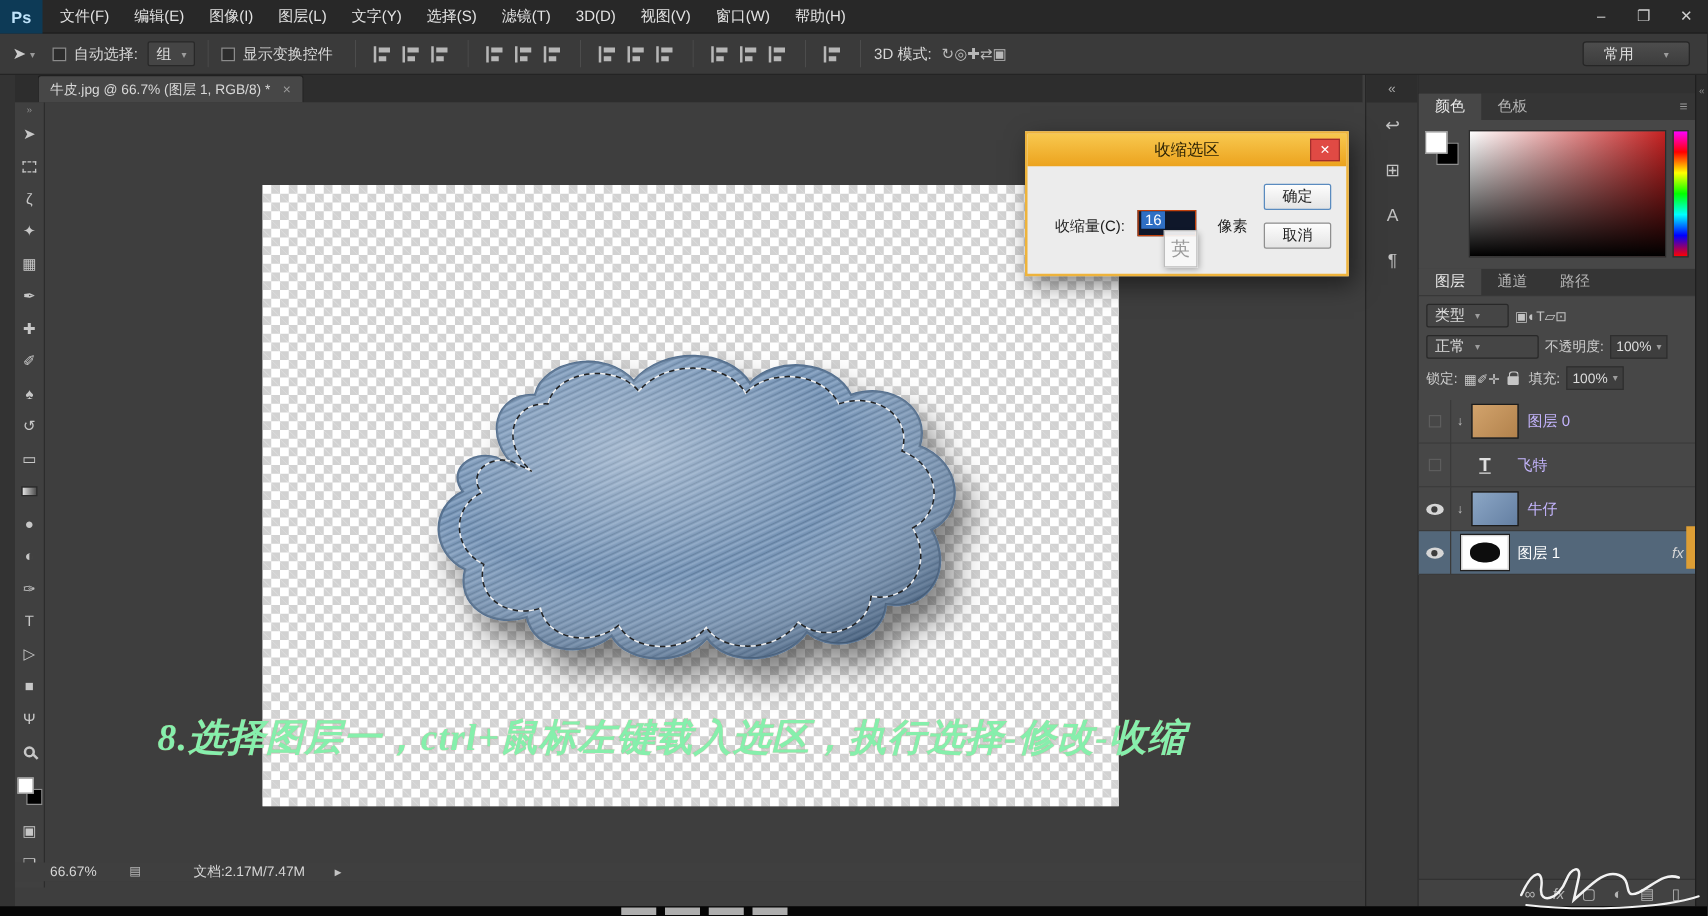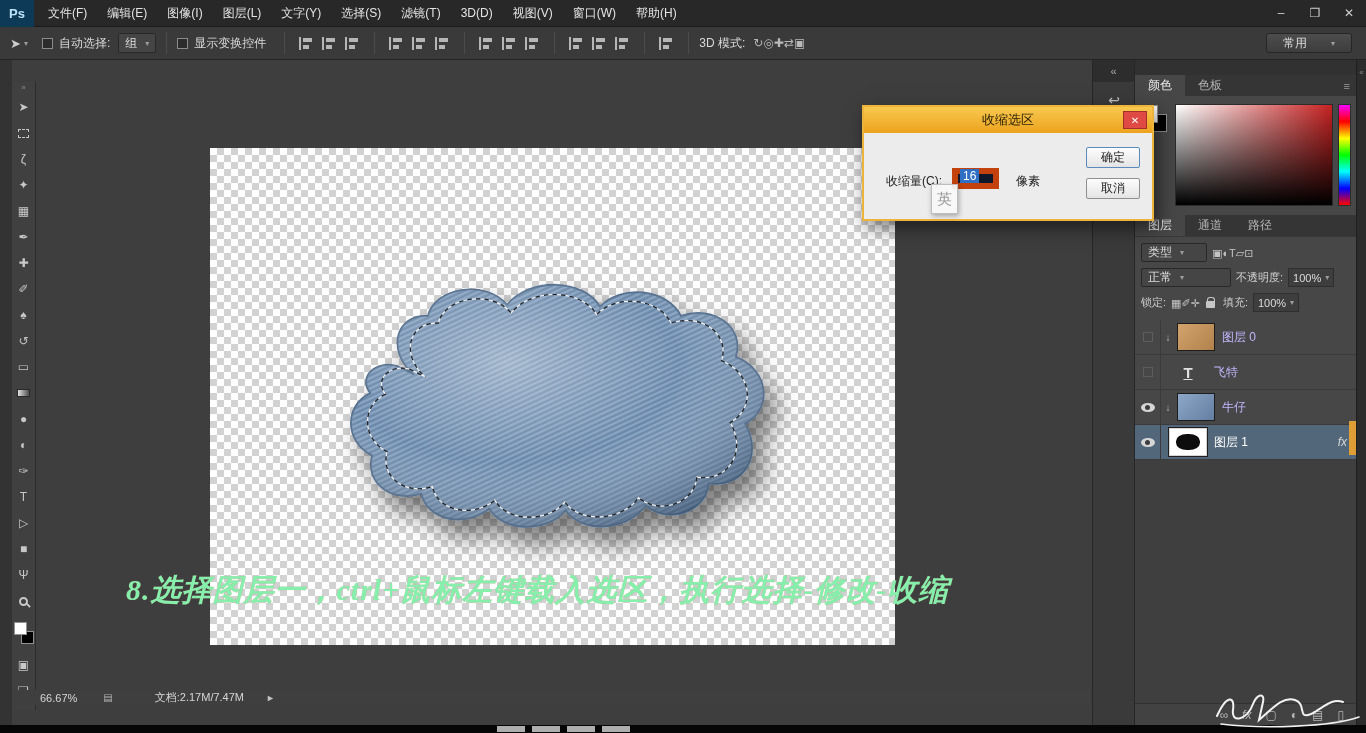--- a/index.html
+++ b/index.html
@@ -55,26 +55,26 @@
   .canvas-area{position:absolute;left:36px;top:82px;width:1054px;height:628px;background:#3e3e3e}
   .canvas{position:absolute;left:174px;top:66px;width:685px;height:497px;background-color:#fff;
     background-image:linear-gradient(45deg,#d2d2d2 25%,transparent 25%,transparent 75%,#d2d2d2 75%),
                      linear-gradient(45deg,#d2d2d2 25%,transparent 25%,transparent 75%,#d2d2d2 75%);
     background-size:14px 14px;background-position:0 0,7px 7px}
   .annotation{position:absolute;left:126px;top:570px;z-index:30;white-space:nowrap;
     font-family:"Liberation Serif","DejaVu Serif",serif;font-style:italic;font-weight:bold;
     font-size:30px;letter-spacing:1px;color:#86efac;text-shadow:0 0 1px rgba(226,59,59,.4)}
 
   
-  .dialog{position:absolute;left:862px;top:105px;width:292px;z-index:50;background:#ececec;border:2px solid #eeb33b;box-shadow:4px 7px 18px rgba(0,0,0,.5)}
+  .dialog{position:absolute;left:820px;top:105px;width:259px;z-index:50;background:#ececec;border:2px solid #eeb33b;box-shadow:4px 7px 18px rgba(0,0,0,.5)}
   .dialog-title{height:26px;background:linear-gradient(#f8c84f,#eca31e);position:relative;display:flex;align-items:center;justify-content:center;color:#2c2305;font-size:13px}
   .dialog-close{position:absolute;right:5px;top:4px;width:24px;height:18px;background:#e04a44;border:1px solid #a32f2b;color:#fff;font-size:10px;display:flex;align-items:center;justify-content:center}
   .dialog-body{position:relative;height:86px}
   .dlg-label{position:absolute;left:22px;top:40px;color:#1d1d1d;font-size:12px}
-  .dlg-input{position:absolute;left:88px;top:35px;width:47px;height:21px;background:#0f172a;border:6px solid #c2410c;display:flex;align-items:flex-end;padding-left:2px;font-size:12px}
+  .dlg-input{position:absolute;left:88px;top:35px;width:47px;height:21px;background:#0f172a;border:1px solid #c2410c;display:flex;align-items:flex-start;padding-left:2px;font-size:12px}
   .dlg-input .sel{background:#2f6fc4;color:#fff;padding:0 3px}
   .dlg-unit{position:absolute;left:152px;top:40px;color:#1d1d1d;font-size:12px}
   .dlg-btn{position:absolute;right:12px;width:54px;height:21px;background:linear-gradient(#fdfdfd,#e4e4e4);border:1px solid #8f8f8f;border-radius:2px;color:#1d1d1d;font-size:12px;display:flex;align-items:center;justify-content:center}
   .btn-ok{top:14px;border-color:#5a8bbf}
   .btn-cancel{top:45px}
   .ime{position:absolute;left:931px;top:184px;width:27px;height:30px;z-index:60;background:rgba(247,247,247,.93);border:1px solid #bdbdbd;box-shadow:1px 2px 5px rgba(0,0,0,.3);display:flex;align-items:center;justify-content:center;color:#9a9a9a;font-size:15px}
 
   
   .dock-strip{position:absolute;left:1092px;top:60px;width:42px;height:665px;background:#3a3a3a;border-left:1px solid #262626}
   .strip-header{height:22px;background:#2d2d2d;display:flex;align-items:center;justify-content:center;color:#a8a8a8;font-size:11px}
@@ -201,20 +201,26 @@
     <span class="alico"></span>
     <span class="vsep"></span>
     <span class="oblabel">3D 模式:</span>
     <span><span class="t3ico">↻</span><span class="t3ico">◎</span><span class="t3ico">✚</span><span class="t3ico">⇄</span><span class="t3ico">▣</span></span>
     <div class="workspace">
       <span>常用</span>
       <span class="ddarrow">▾</span>
     </div>
   </div>
 
+  <div class="tabbar">
+    <div class="doctab">
+      <span>牛皮.jpg @ 66.7% (图层 1, RGB/8) *</span>
+      <span class="tabclose">×</span>
+    </div>
+  </div>
 
   <div class="leftstrip"></div>
   <div class="toolbar">
     <div class="tool-grip">»</div>
     <div>
         <div class="tool">
           <span class="tglyph">➤</span>
         </div>
         <div class="tool">
           <span class="tglyph ico-marquee"></span>

